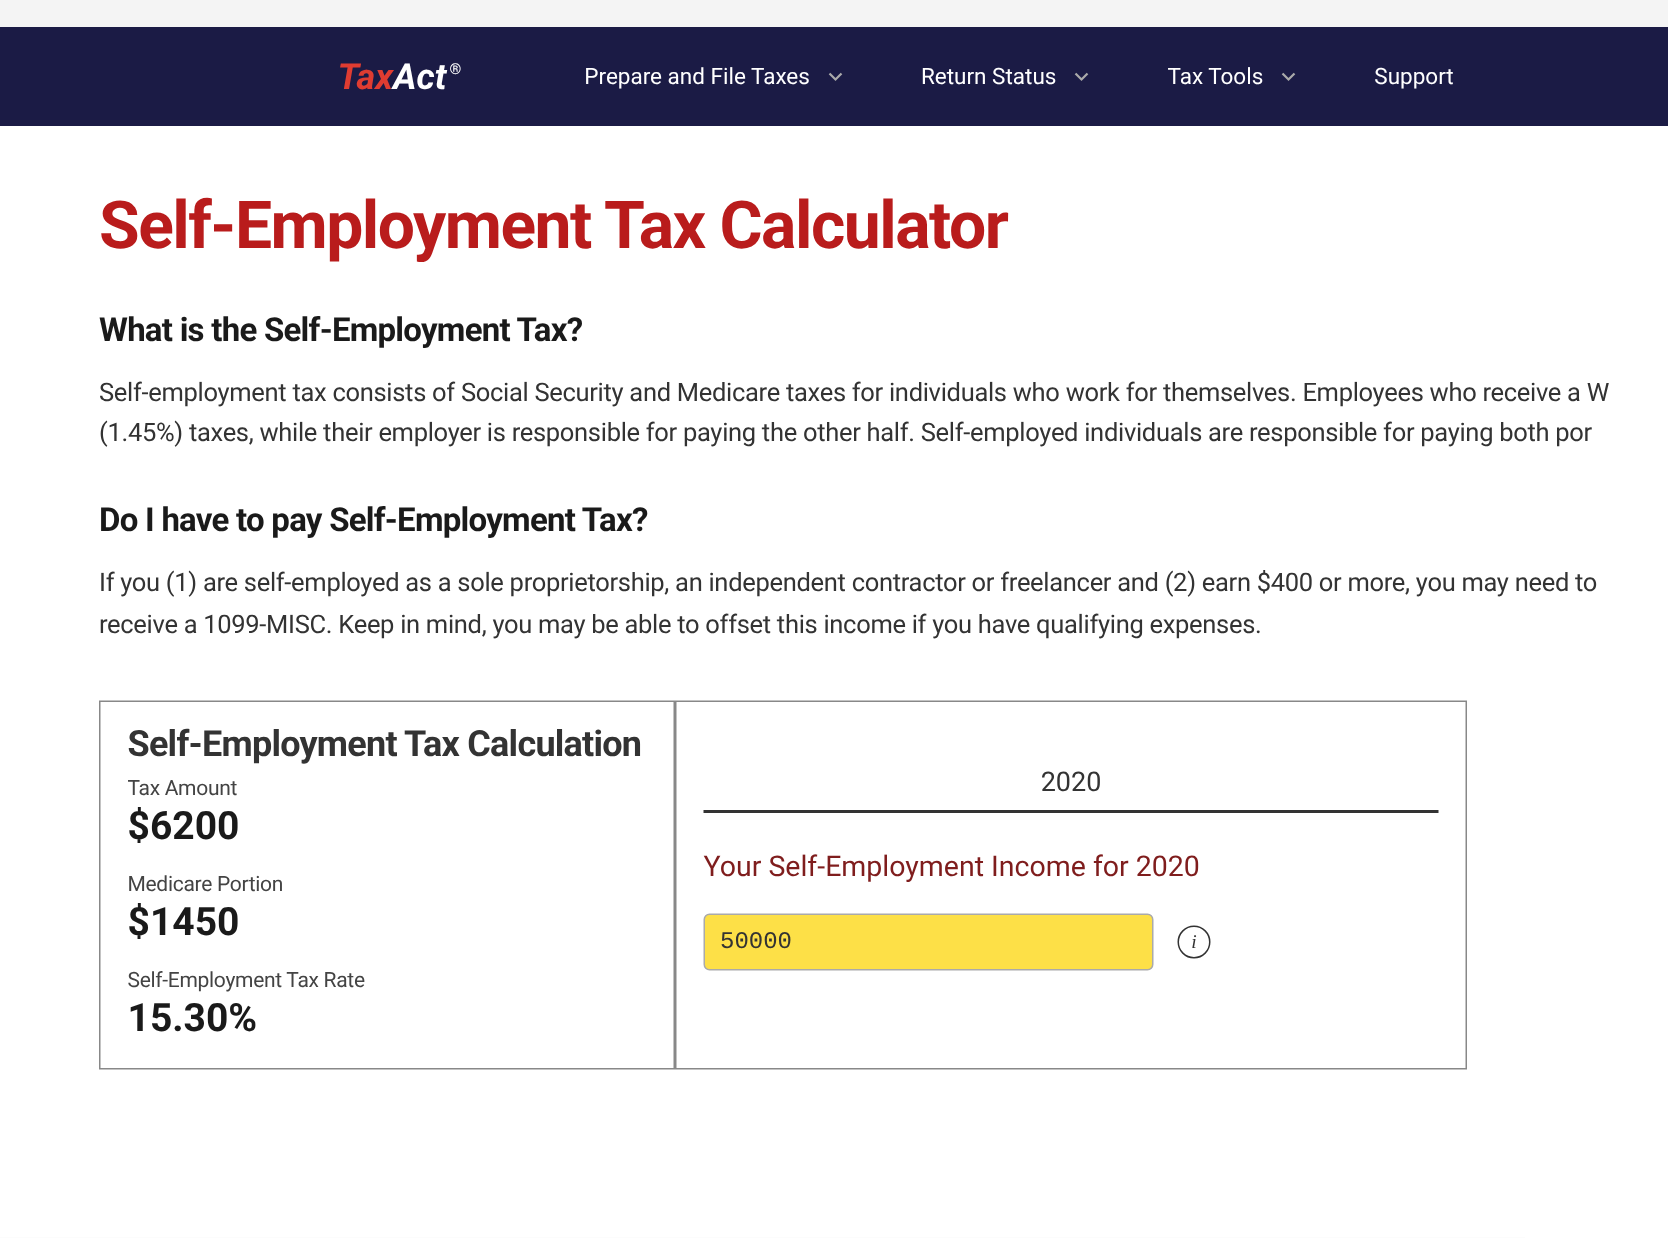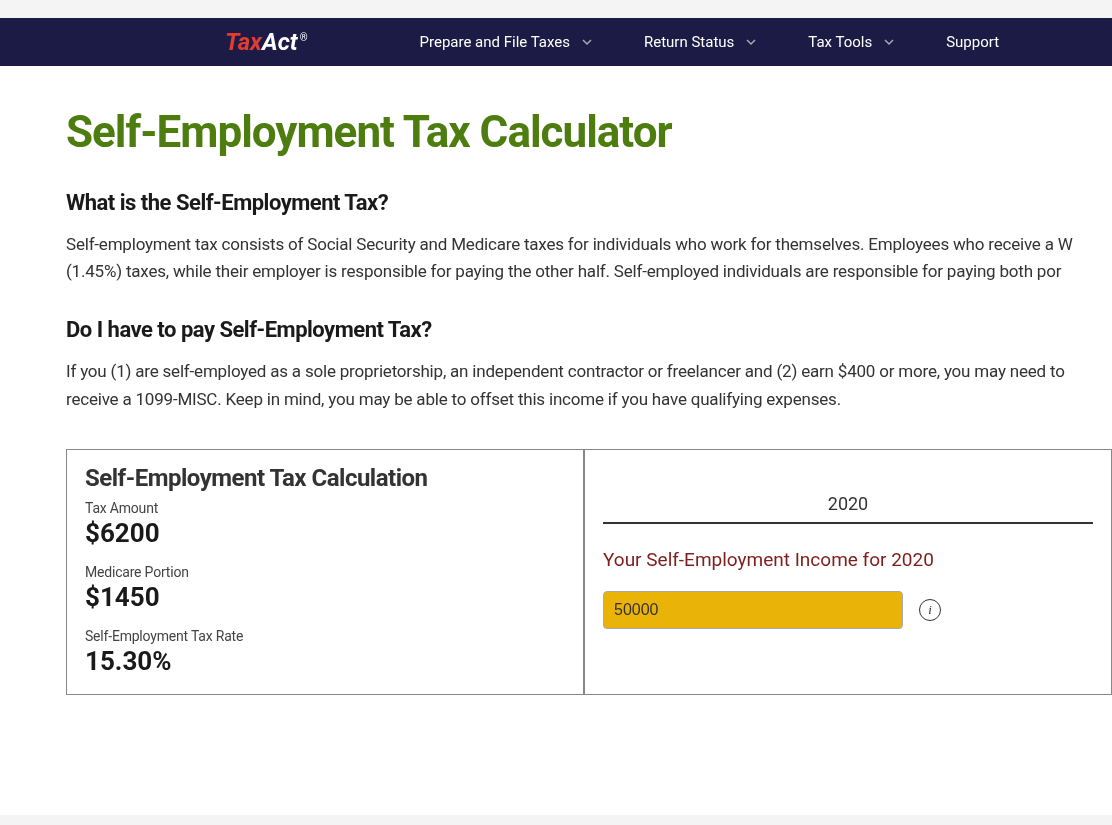--- a/index.html
+++ b/index.html
@@ -12,25 +12,24 @@
       background: #f4f4f4;
       width: 1112px;
       height: 825px;
     }
     .top-bar {
       height: 18px;
       background: #f4f4f4;
     }
     .navbar {
       background: #1b1b45;
-      height: 48px;
+      height: 66px;
       display: flex;
       align-items: center;
       padding: 0 40px;
-      gap: 30px;
     }
     .logo {
       margin-left: 185px;
       display: flex;
       align-items: center;
     }
     .logo-tax {
       color: #e03c31;
       font-weight: 700;
       font-size: 24px;
@@ -70,21 +69,21 @@
     }
     .content {
       background: #fff;
       padding: 40px 0 0 66px;
       height: calc(825px - 76px);
       overflow: hidden;
     }
     h1 {
       font-size: 44px;
       font-weight: 700;
-      color: #4d7c0f;
+      color: #b91c1c;
       margin-bottom: 32px;
       letter-spacing: -1px;
     }
     h2 {
       font-size: 22px;
       font-weight: 700;
       color: #1a1a1a;
       margin-bottom: 16px;
       letter-spacing: -0.5px;
     }
@@ -92,21 +91,21 @@
       font-size: 17px;
       color: #333;
       line-height: 1.6;
       margin-bottom: 32px;
       letter-spacing: -0.2px;
     }
     .calculator-container {
       display: flex;
       border: 1px solid #888;
       margin-top: 36px;
-      width: 1046px;
+      width: 912px;
     }
     .calc-left {
       width: 522px;
       padding: 14px 18px 18px 18px;
       border-right: 2px solid #888;
     }
     .calc-title {
       font-size: 24px;
       font-weight: 700;
       color: #333;
@@ -157,21 +156,22 @@
       gap: 16px;
     }
     .income-input {
       width: 300px;
       height: 38px;
       border: 1px solid #aaa;
       border-radius: 4px;
       padding: 0 10px;
       font-size: 16px;
       color: #333;
-      background: #eab308;
+      background: #fde047;
+      font-family: Liberation Mono, monospace;
     }
     .info-icon {
       width: 22px;
       height: 22px;
       border: 1.5px solid #333;
       border-radius: 50%;
       display: flex;
       align-items: center;
       justify-content: center;
       font-family: Georgia, serif;

